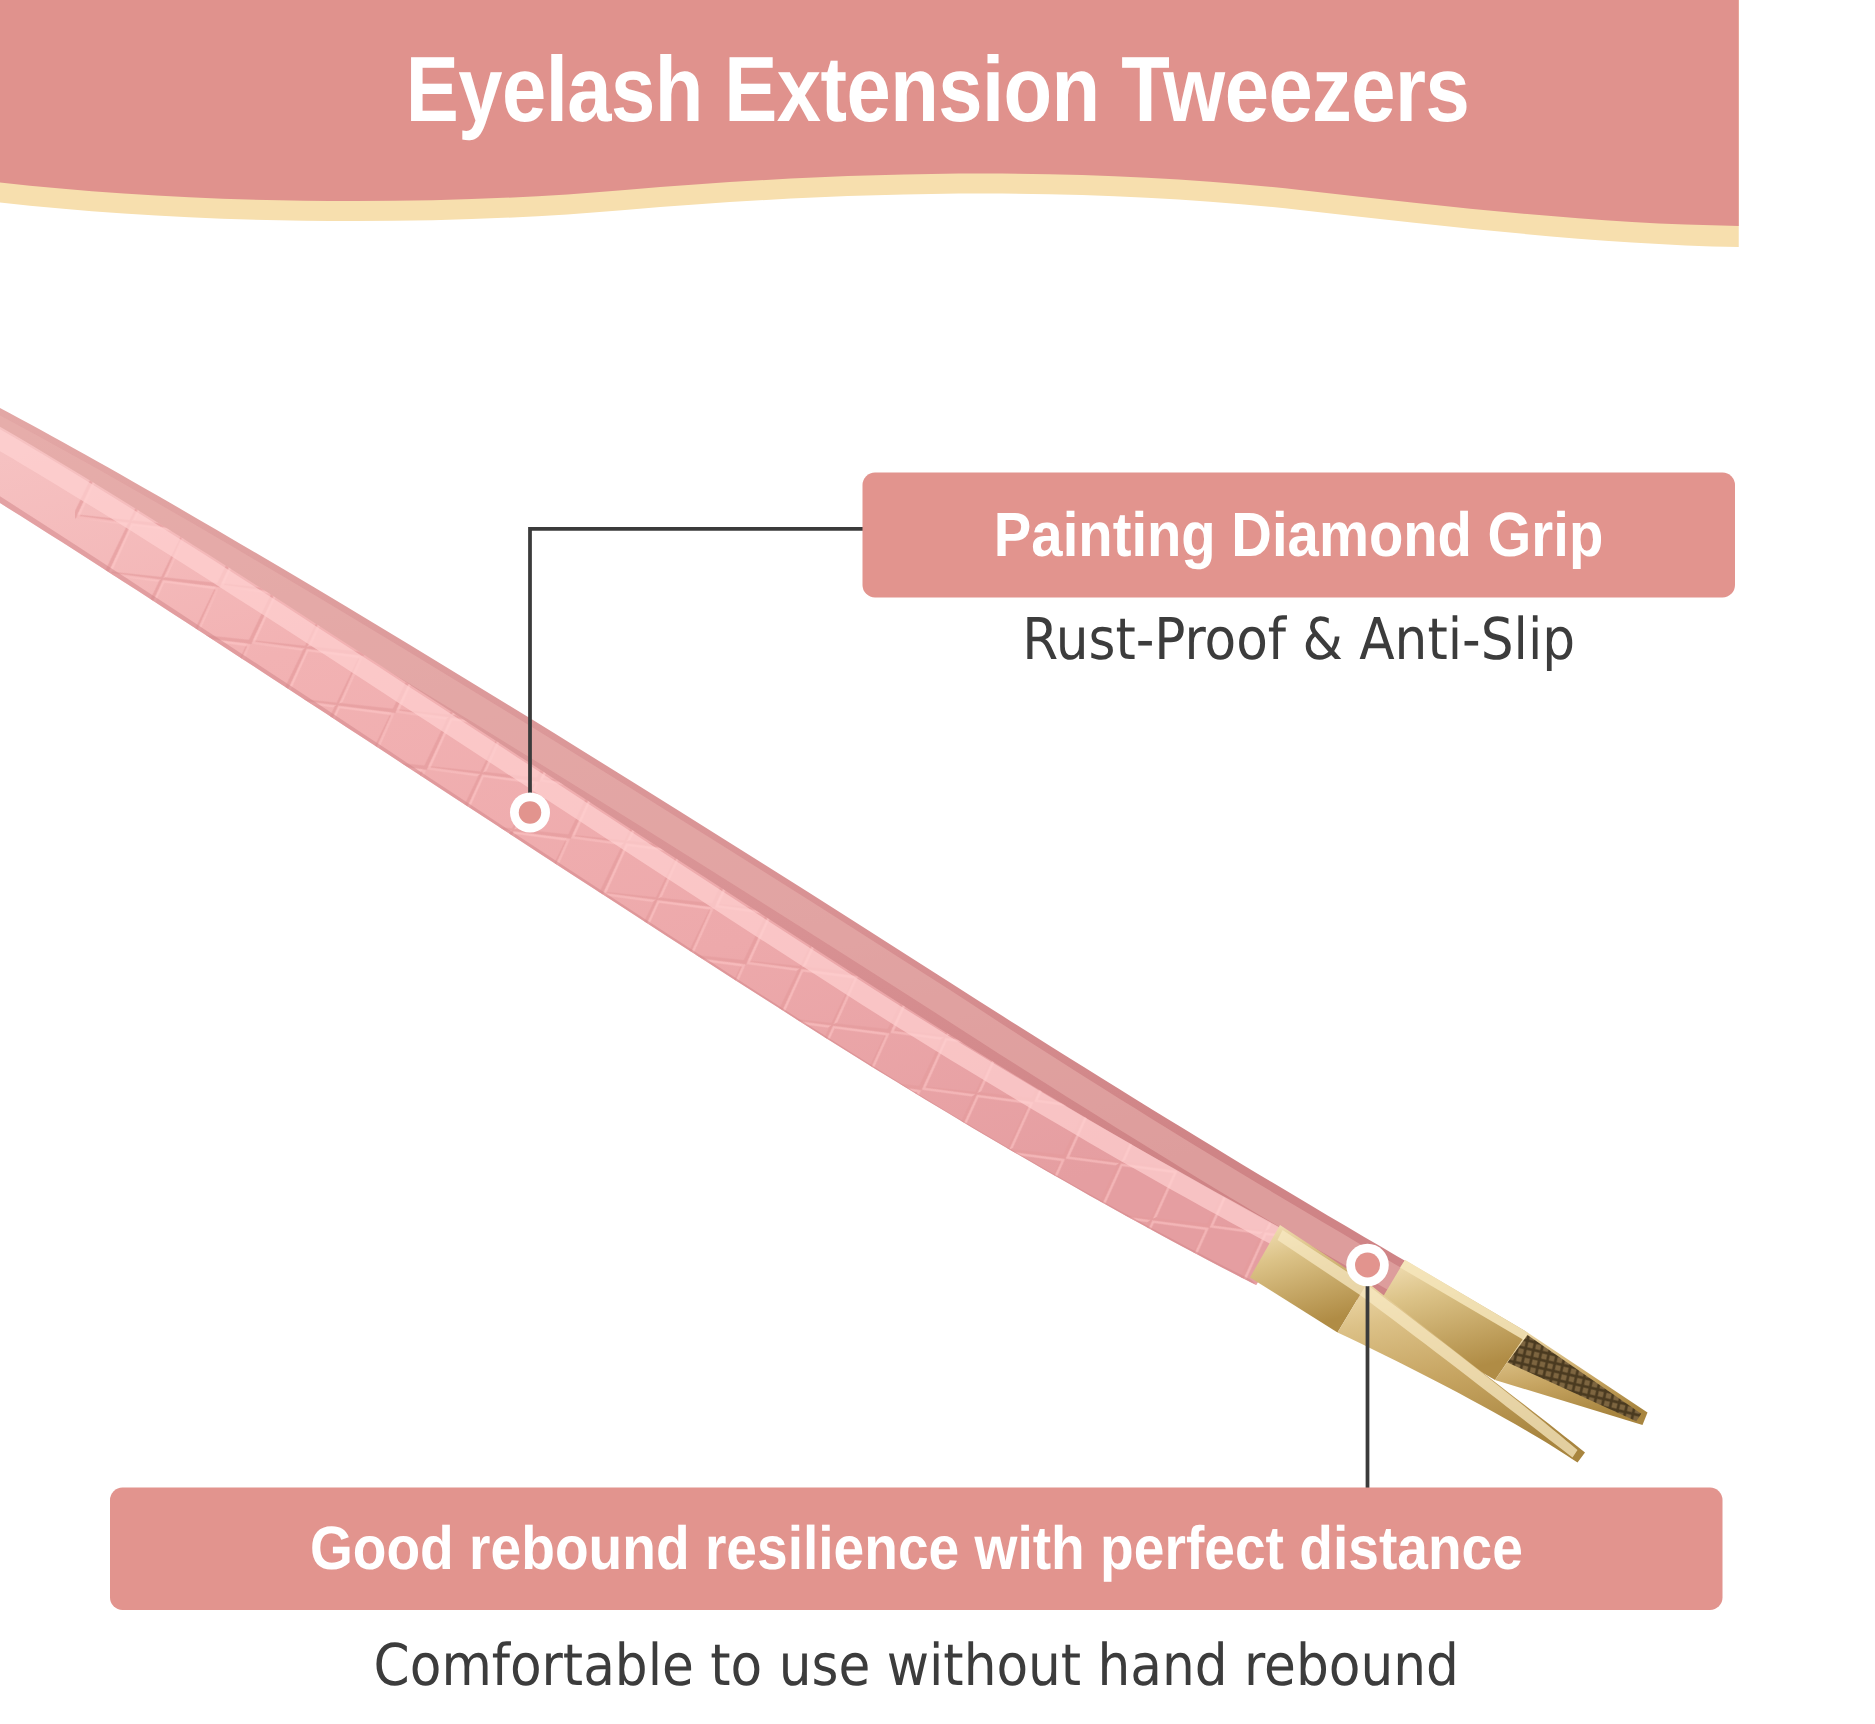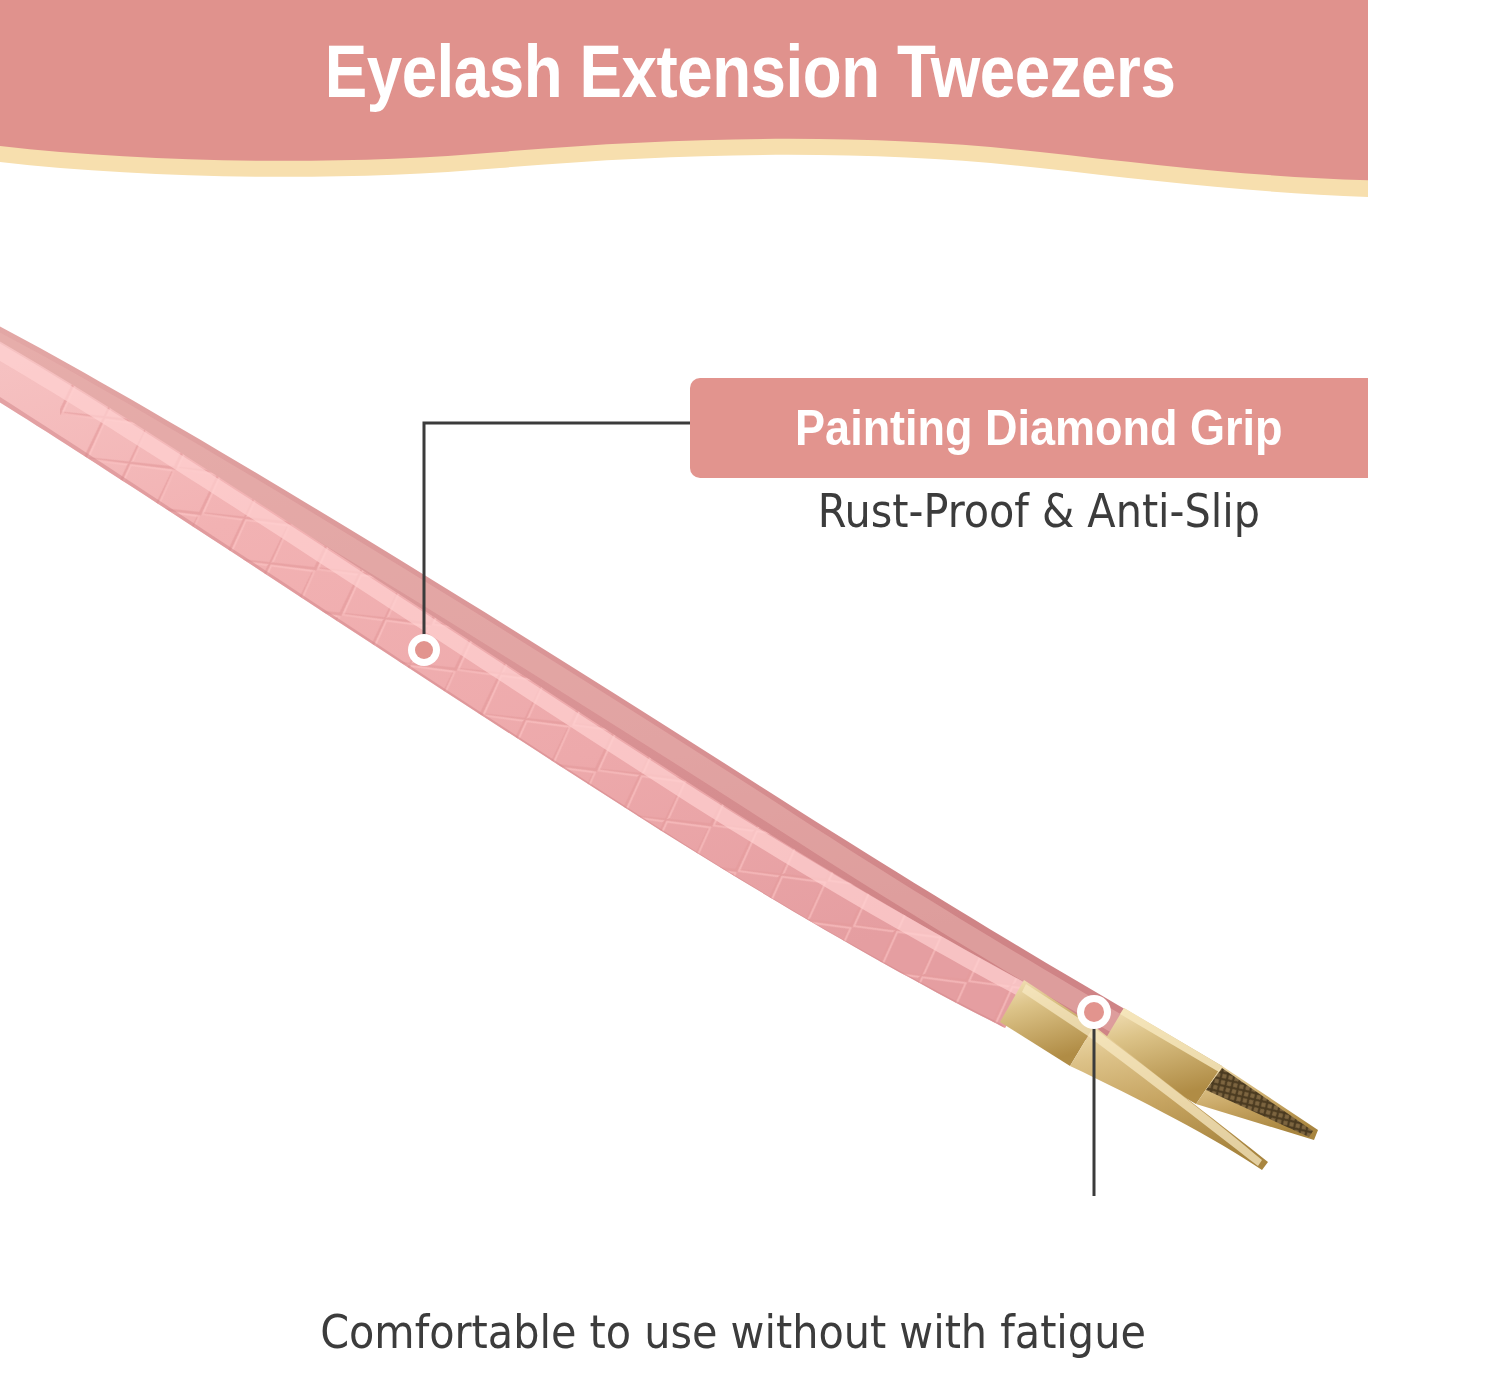--- a/index.html
+++ b/index.html
@@ -9,20 +9,21 @@
   }
   body {
     font-family: "Liberation Sans", sans-serif;
   }
   #page {
     position: relative;
     width: 1368px;
     height: 1379px;
     background: #ffffff;
     overflow: hidden;
+    padding-left: 23px;
   }
 
   
   #header-band {
     position: absolute;
     left: 0;
     top: 0;
     width: 1500px;
     height: 210px;
     overflow: hidden;
@@ -299,16 +300,19 @@
         <circle cx="1094" cy="1012" r="17" fill="#ffffff"></circle>
         <circle cx="1094" cy="1012" r="10" fill="#e2948e"></circle>
       </g>
     </svg>
 
     <div class="callout-box" id="grip-callout-box">
       <span class="callout-box-text">Painting Diamond Grip</span>
     </div>
     <div id="grip-sub-text">Rust-Proof &amp; Anti-Slip</div>
 
-    <div id="rebound-sub-text">Comfortable to use without with fatigue</div>
+    <div class="callout-box" id="rebound-callout-box">
+      <span class="callout-box-text">Good rebound resilience with perfect distance</span>
+    </div>
+    <div id="rebound-sub-text">Comfortable to use without hand rebound</div>
 
   </div>
 </div>
 
 </body></html>

